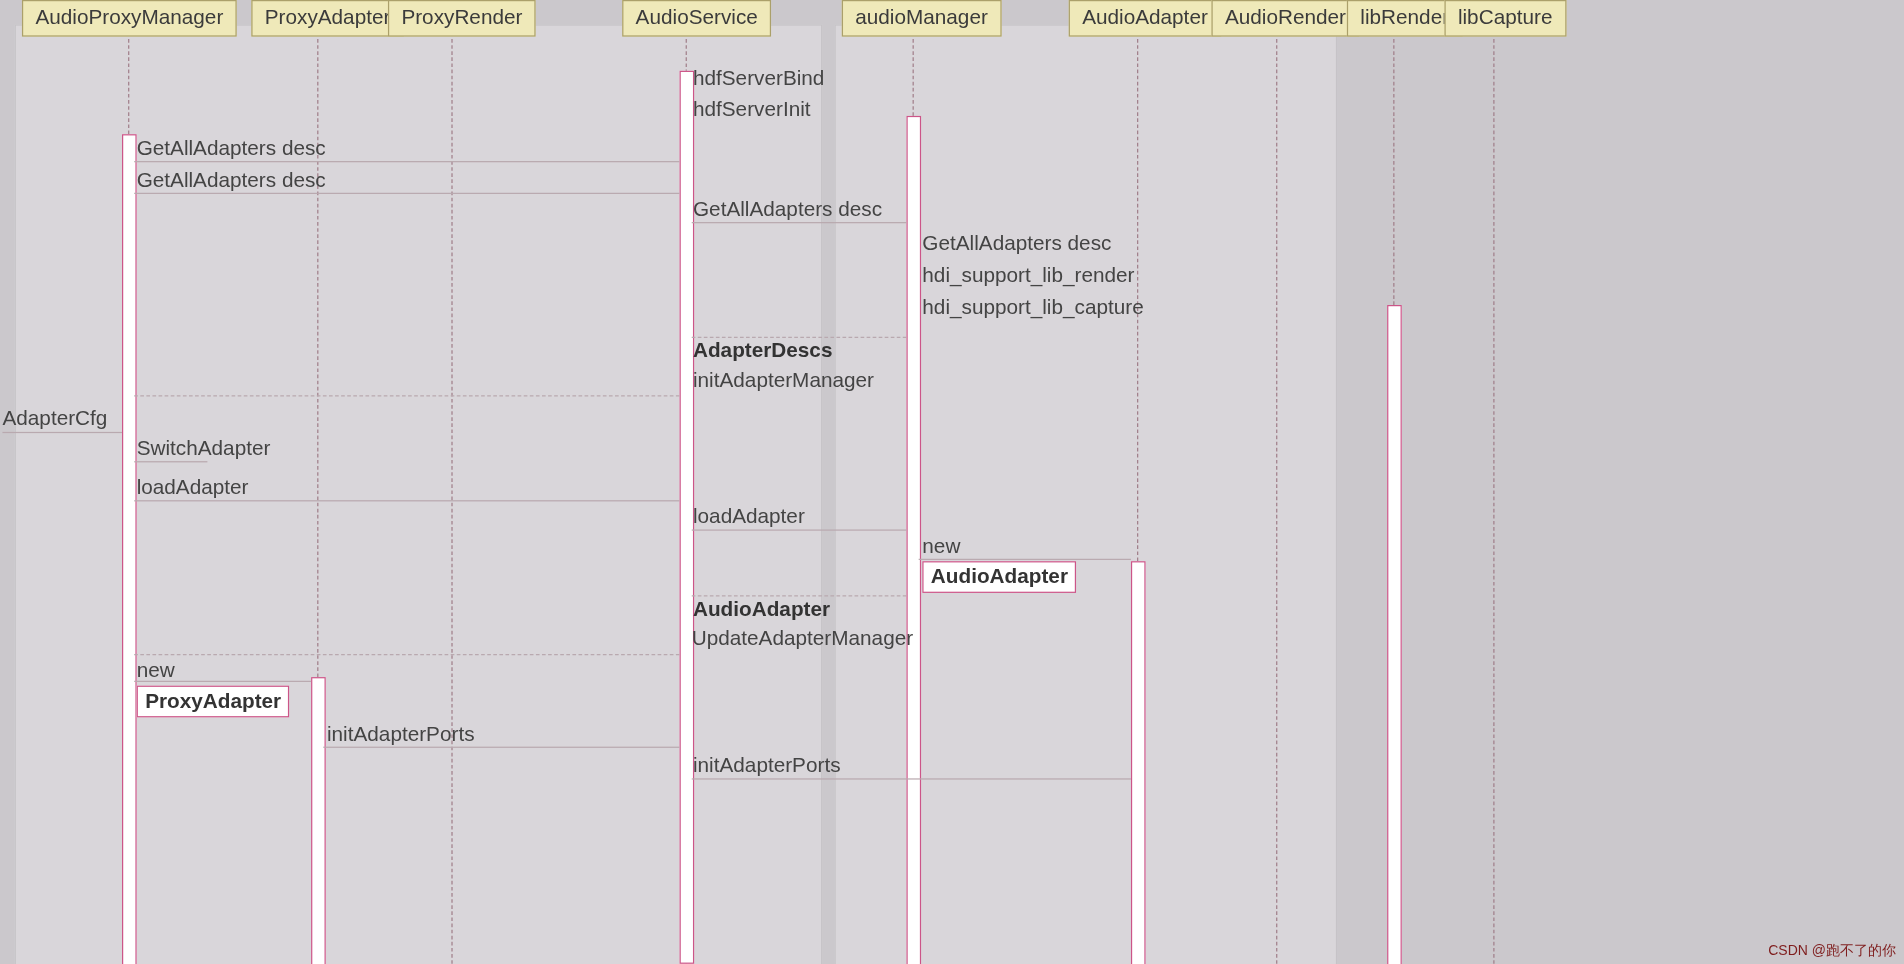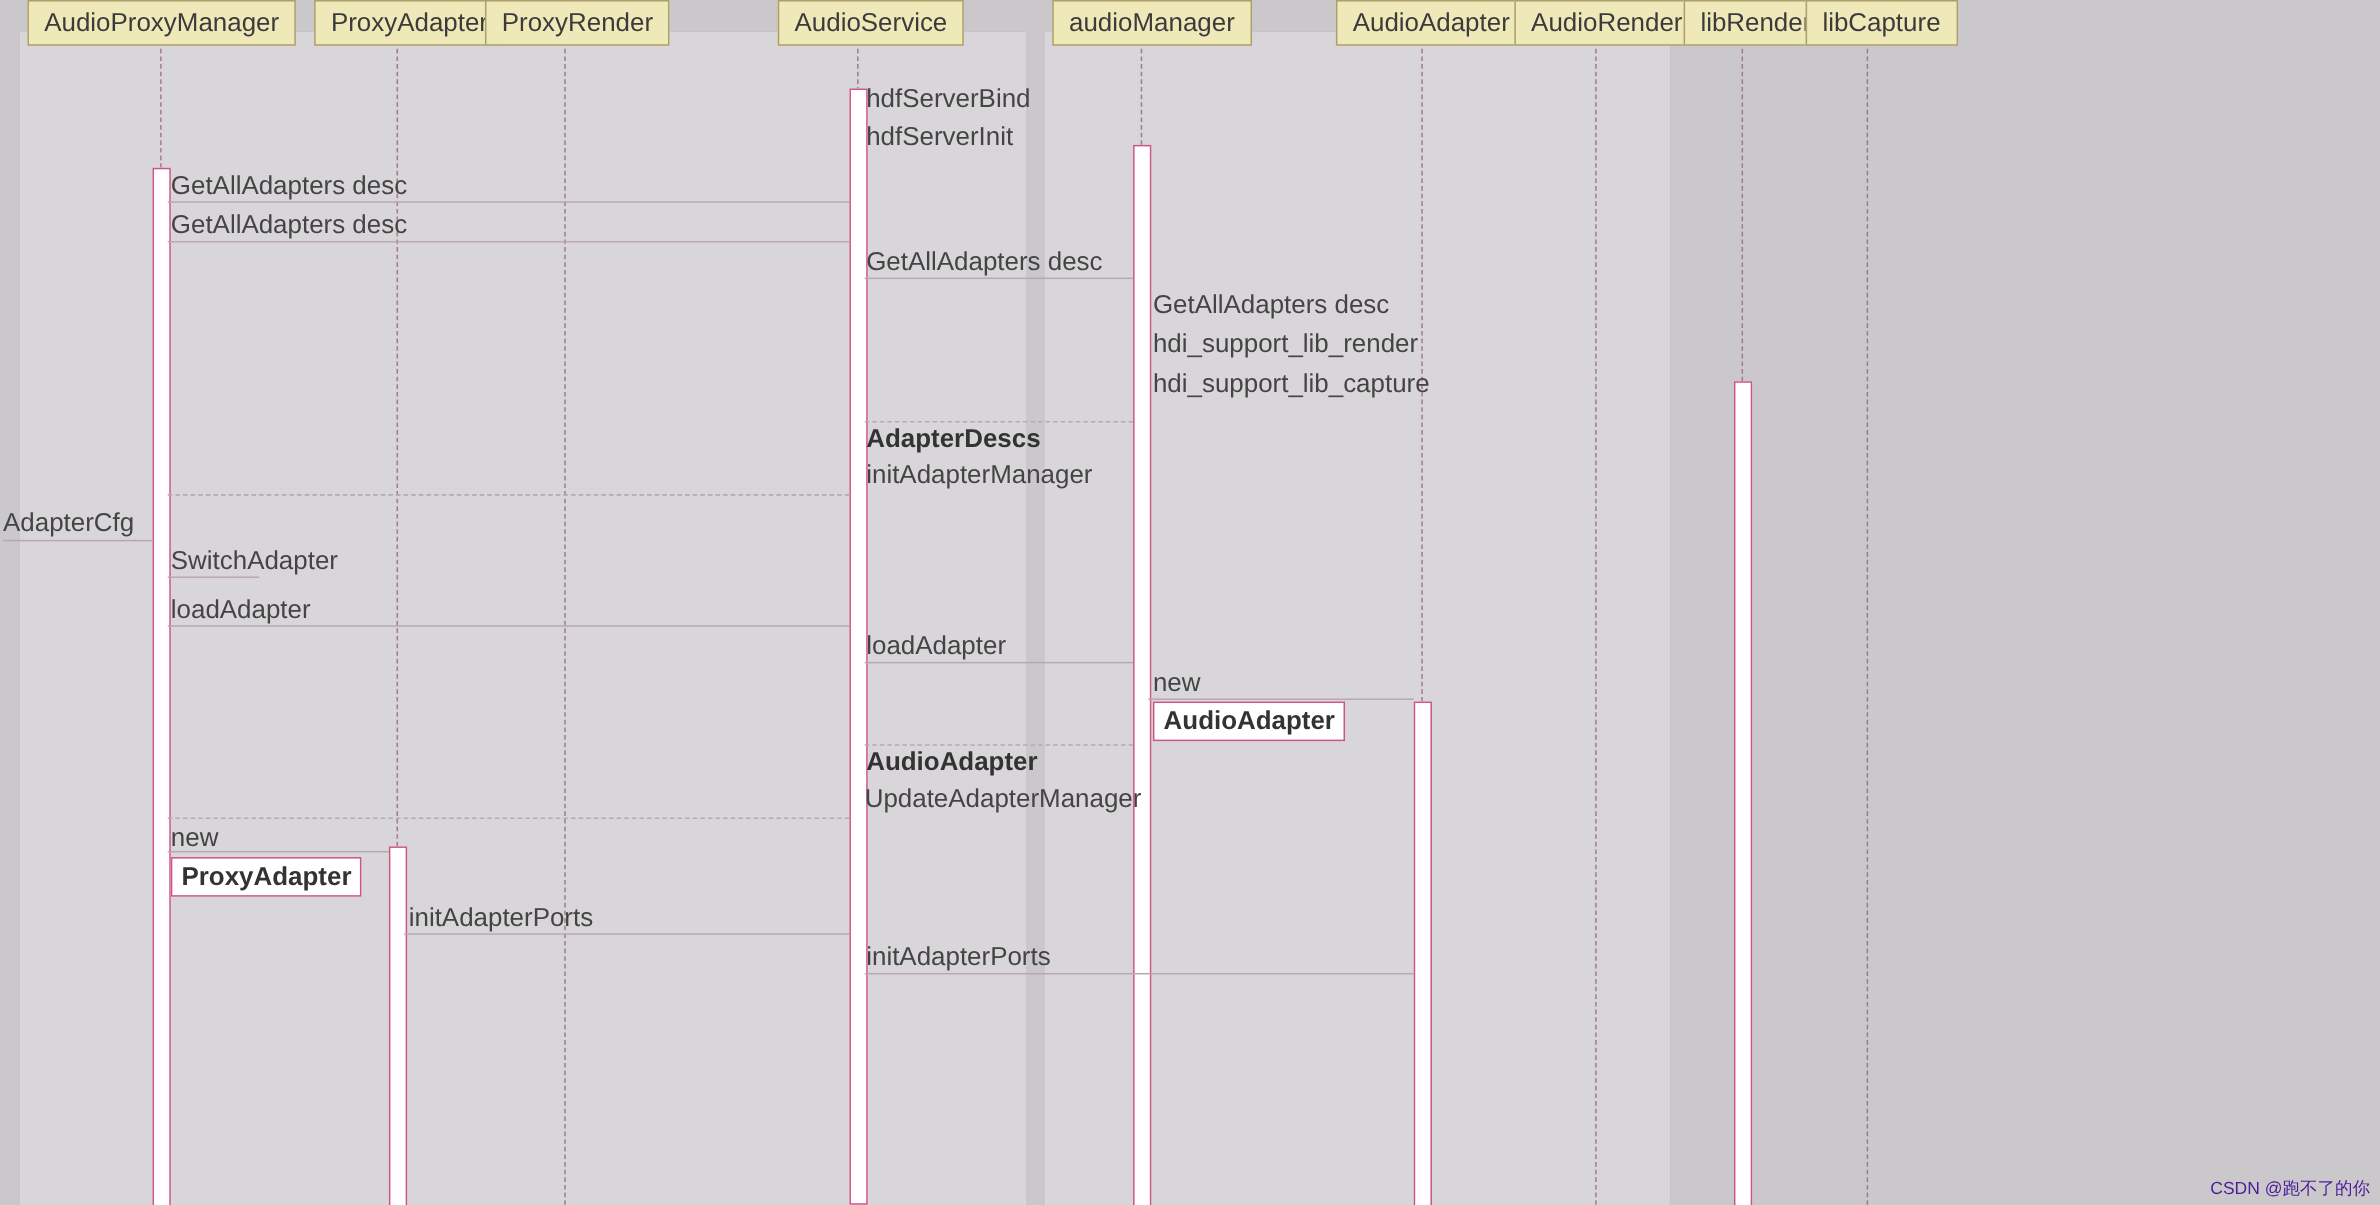--- a/index.html
+++ b/index.html
@@ -7,21 +7,21 @@
   .canvas{position:absolute;left:0;top:0;width:1556px;height:790px}
   .pane{position:absolute;top:20px;bottom:-40px;background:#d9d6da;border:1px solid #c6c3c7}
   .pane1{left:12px;width:660px}
   .pane2{left:684px;width:410px}
   .head{position:absolute;top:0;white-space:nowrap;padding:4px 10px;background:#efe9b9;border:1px solid #aba06a;color:#3b3b3b;font-size:17px}
   .stem{position:absolute;top:32px;bottom:-40px;width:0;border-left:1px dashed #a07e89}
   .bar{position:absolute;width:10px;background:#fff;border:1px solid #c58}
   .msg{position:absolute;white-space:nowrap;color:#444;font-size:17px}
   .bold{font-weight:700;color:#333}
   .line{position:absolute;height:0;border-top:1px solid #b9a9af}
-  .wm{position:absolute;right:8px;bottom:4px;color:#4c1d95;font-size:14px}
+  .wm{position:absolute;right:8px;bottom:4px;color:#7f1d1d;font-size:14px}
 </style>
 </head>
 <body>
 
 <div class="scale">
 <div class="canvas">
 
 <div class="pane pane1"></div>
 <div class="pane pane2"></div>
 

